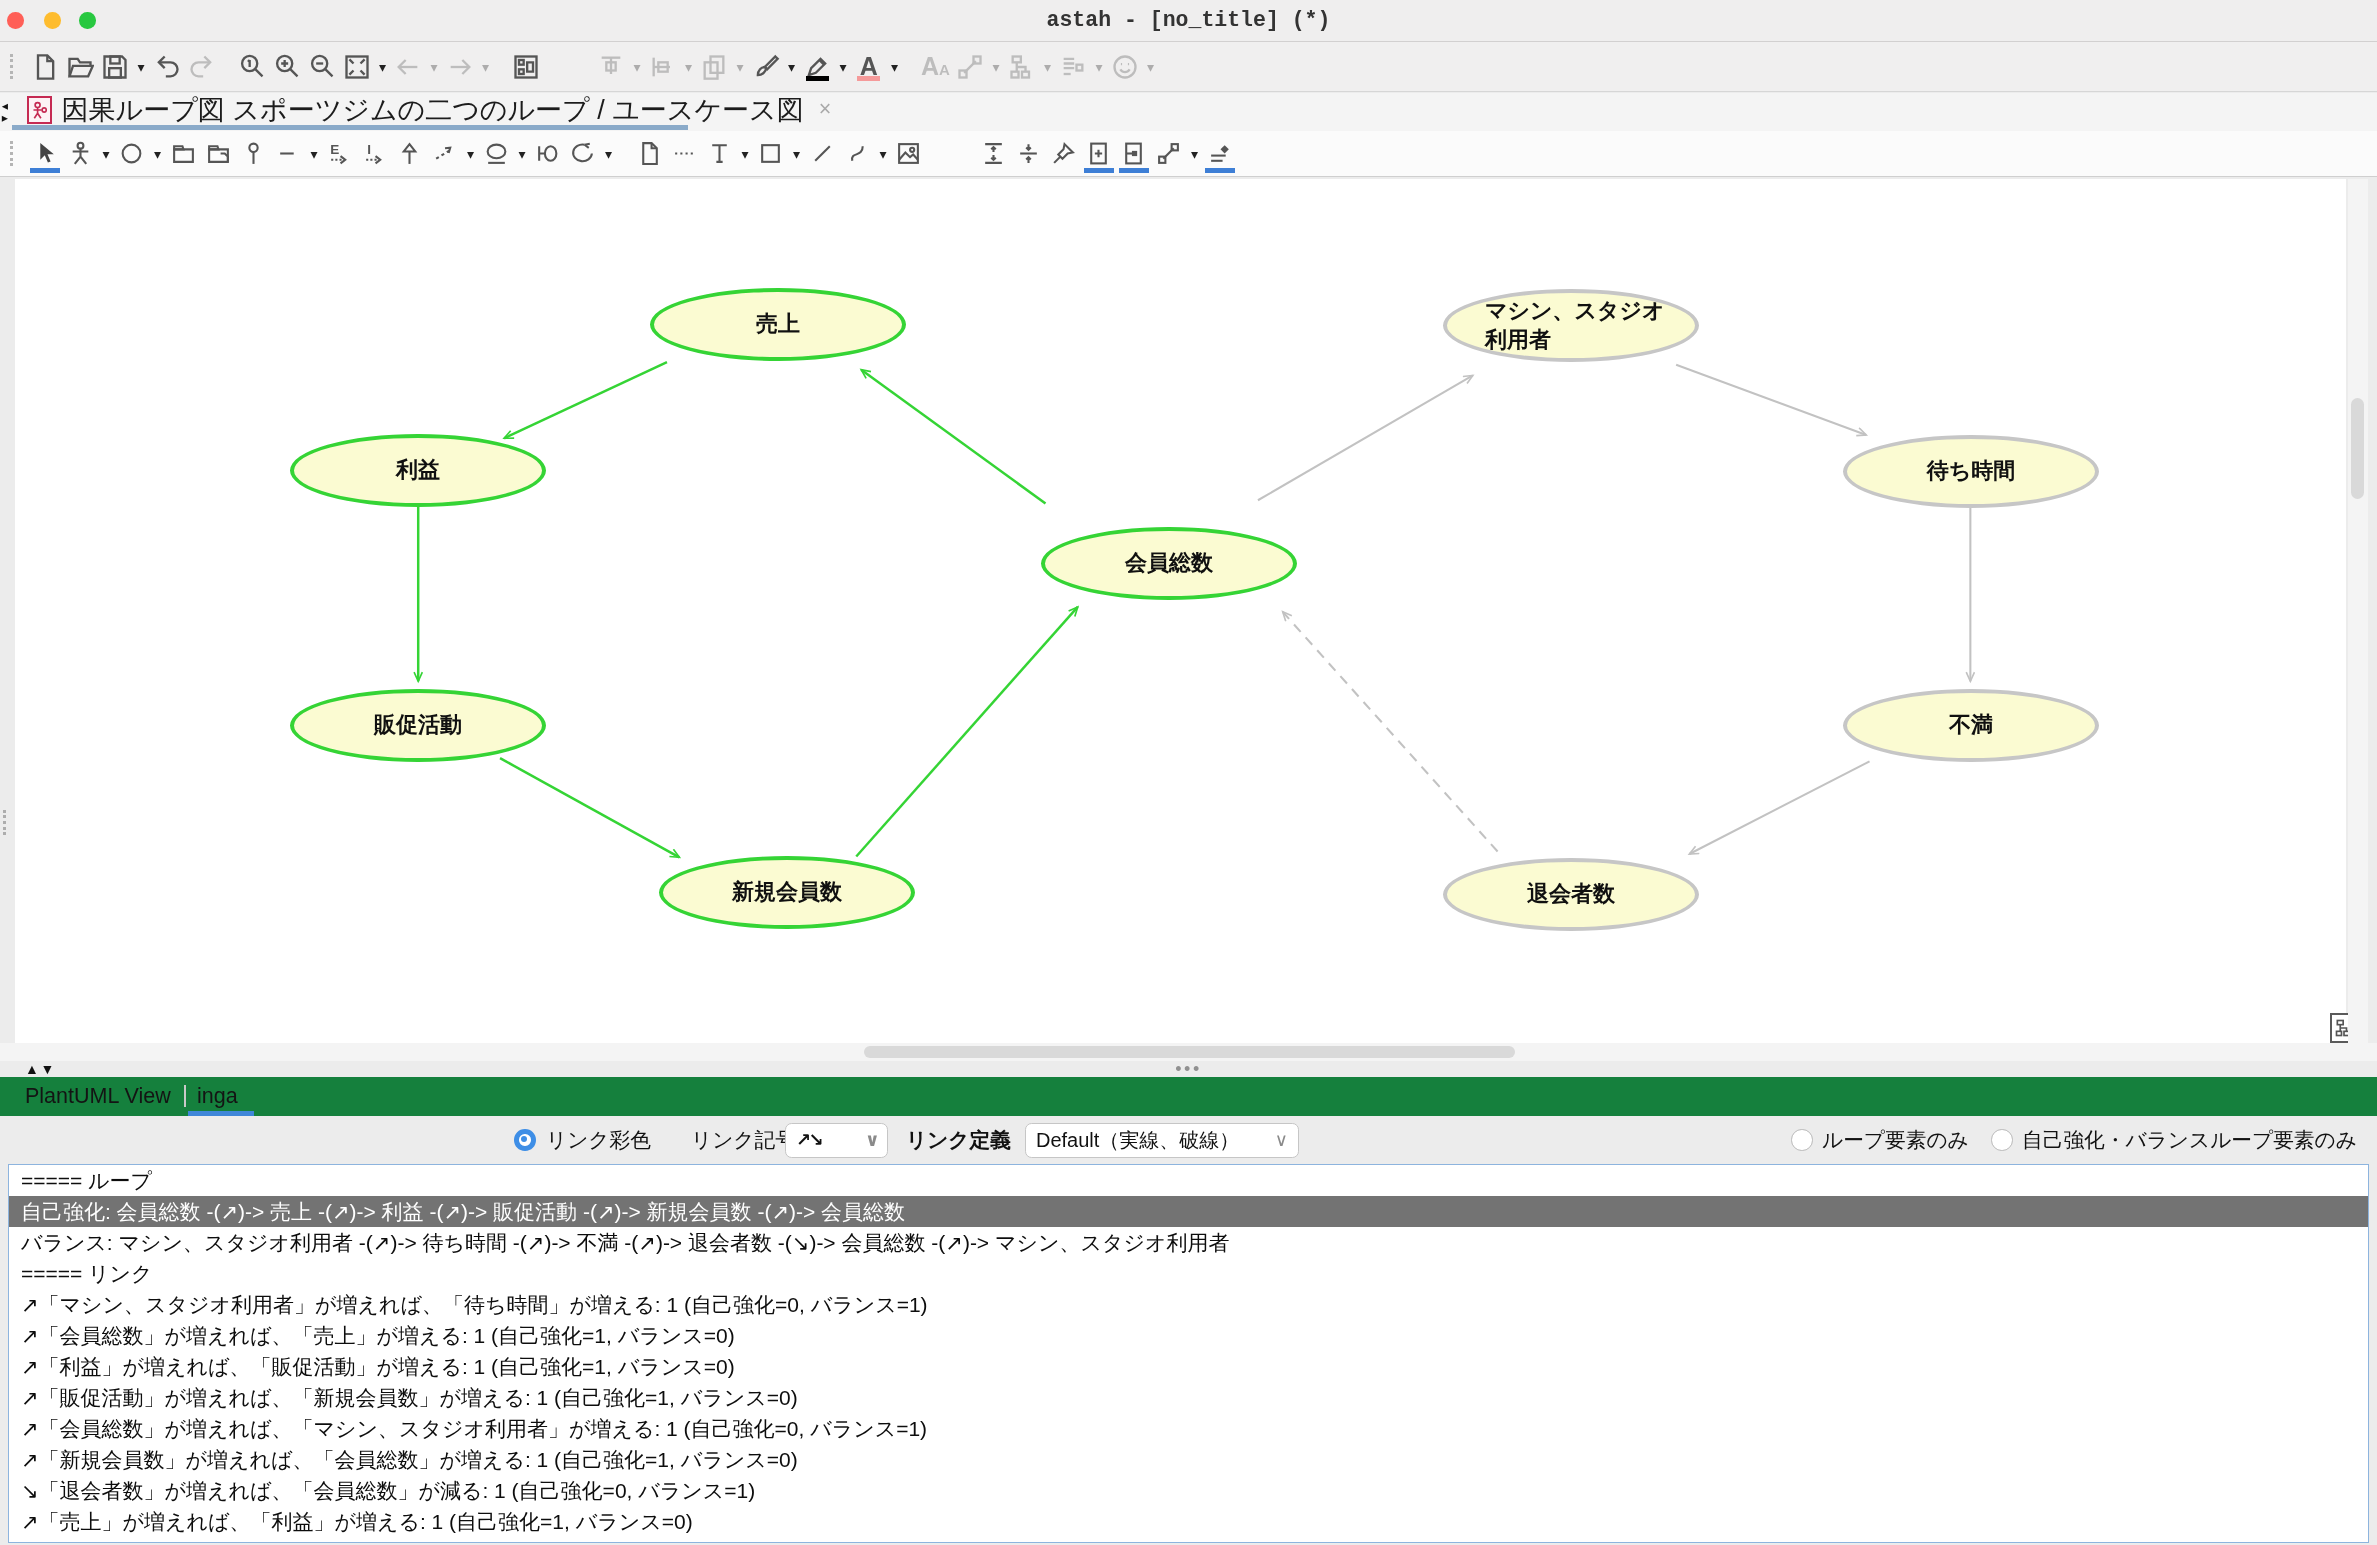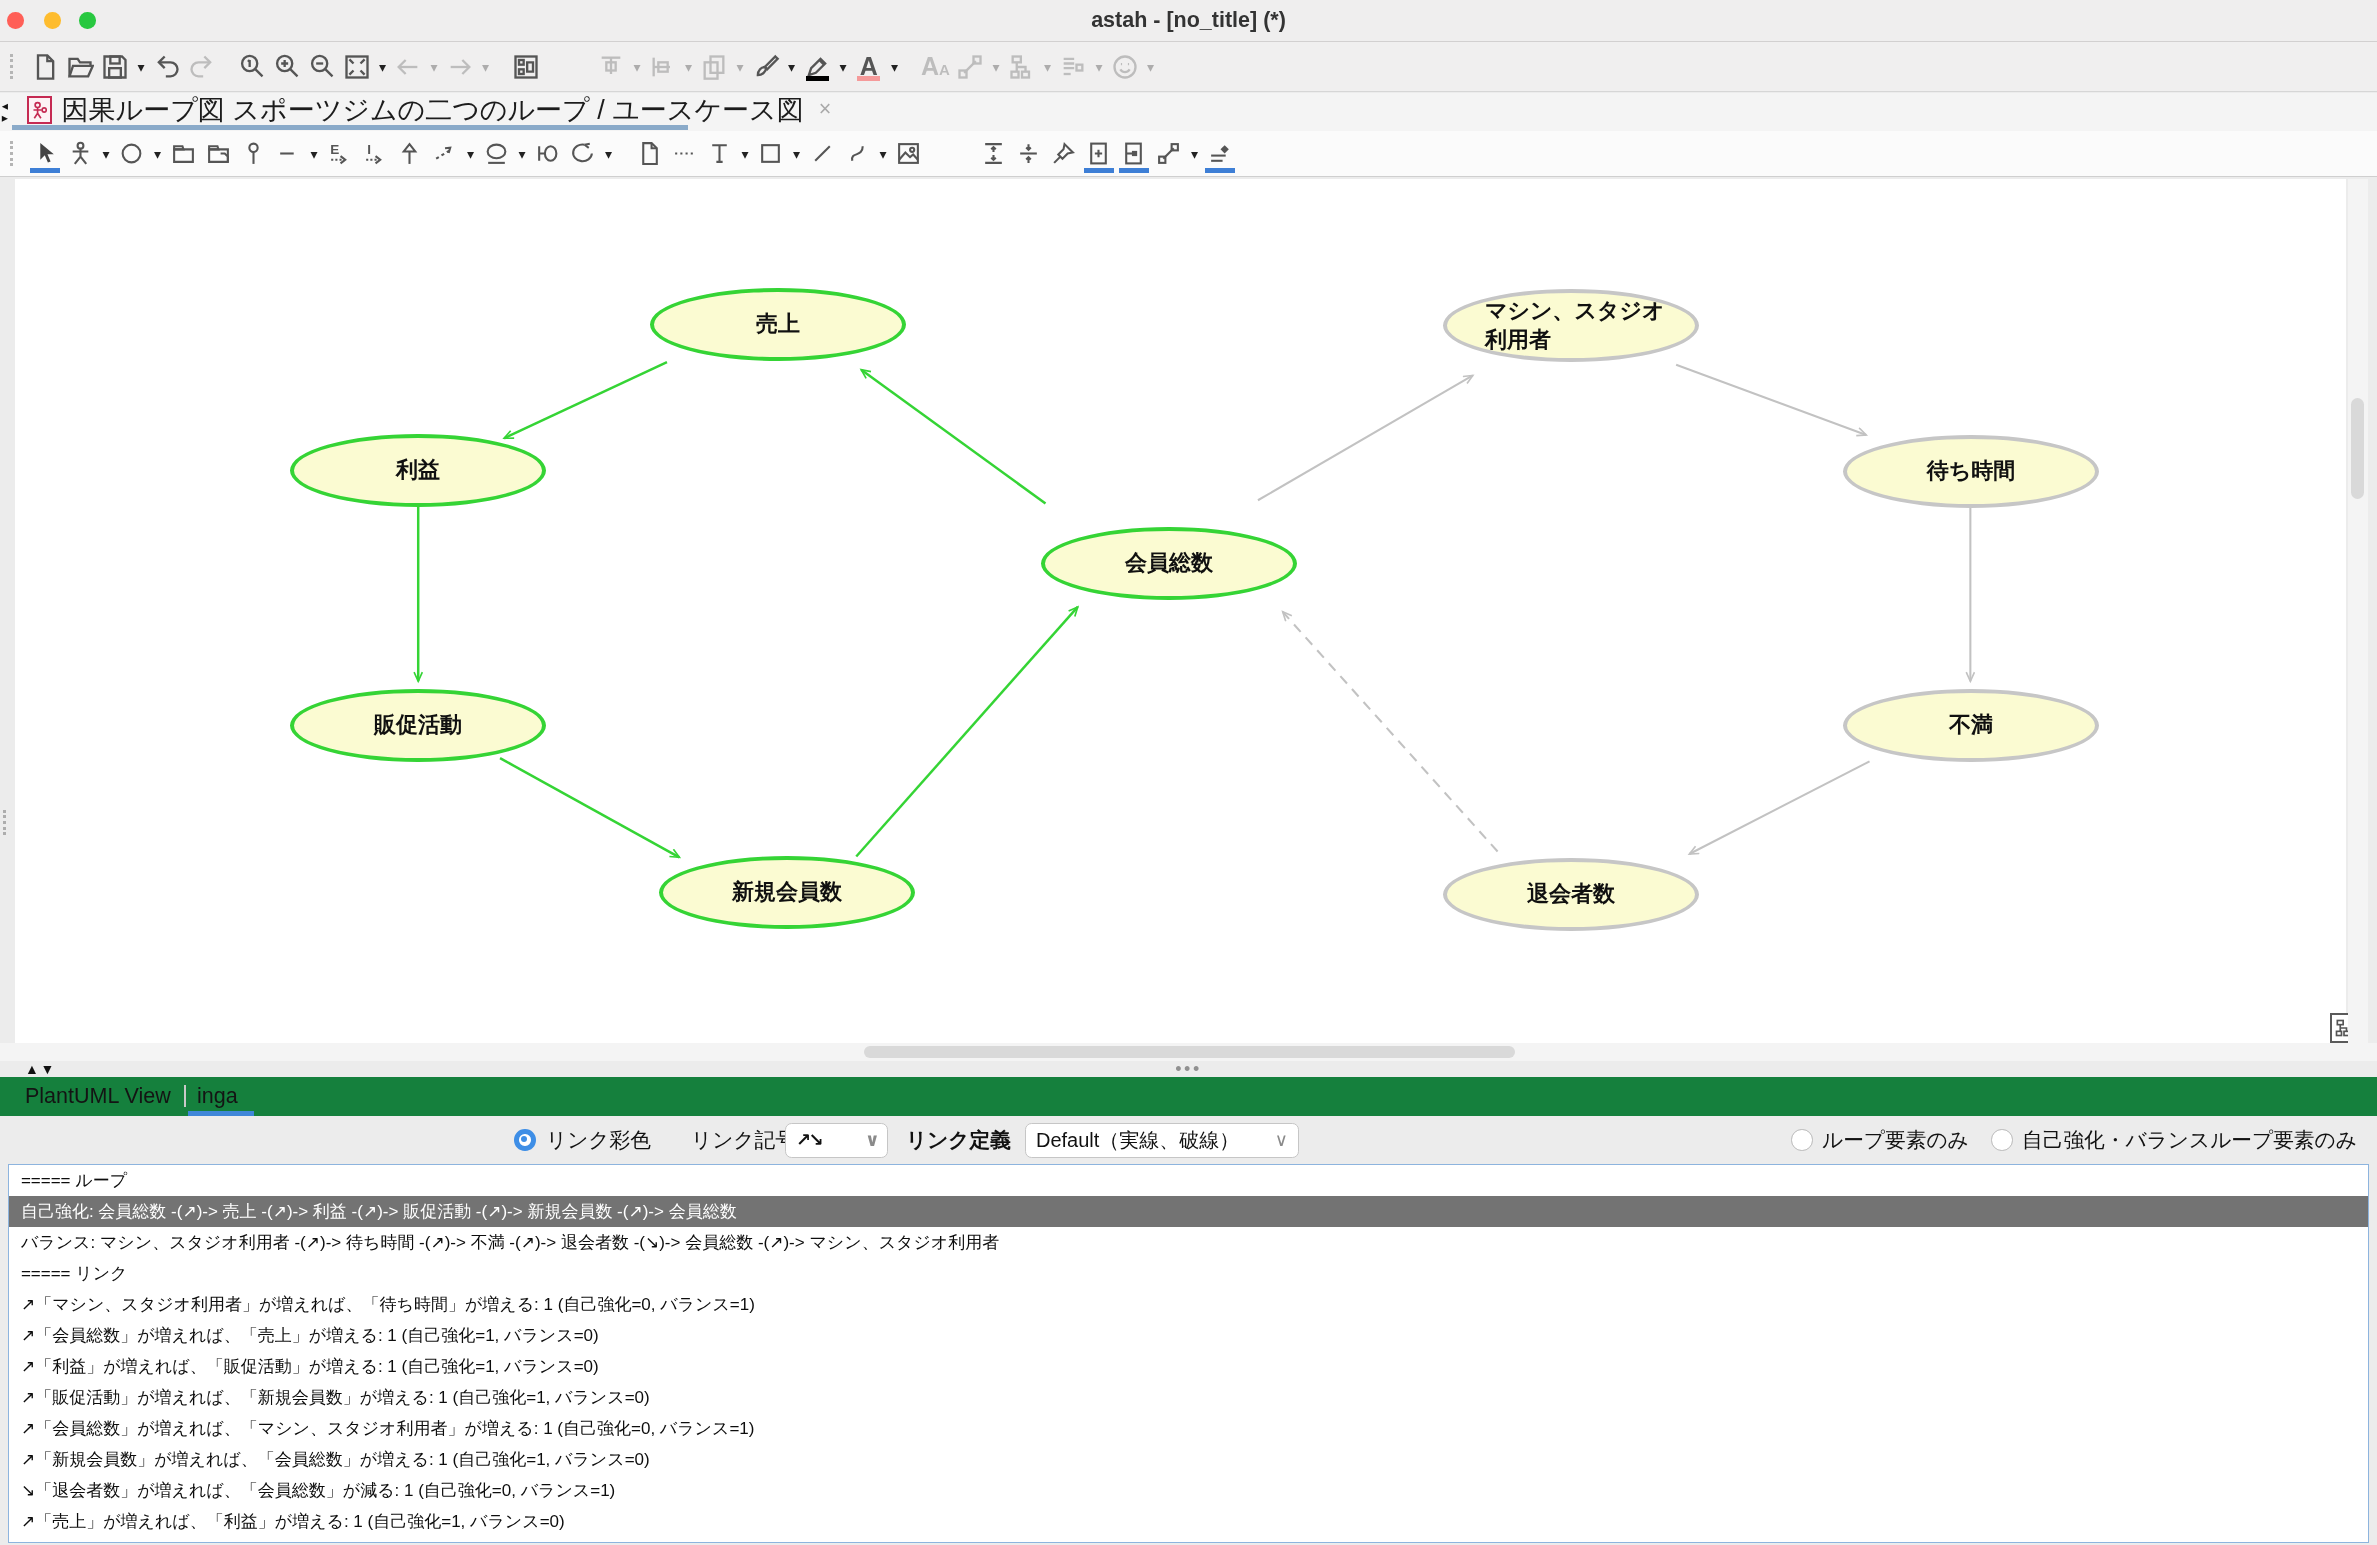--- a/index.html
+++ b/index.html
@@ -9,21 +9,21 @@
     font-family:"Liberation Sans","DejaVu Sans",sans-serif;
     -webkit-font-smoothing:antialiased;
   }
   
   .titlebar{position:absolute;left:0;top:0;width:100%;height:41px;background:#efeeee;border-bottom:0.8px solid #d2d0d0;}
   .tl{position:absolute;top:12.4px;width:16.5px;height:16.5px;border-radius:50%;}
   .tl.close{left:7.4px;background:#ff5f57;}
   .tl.min{left:44px;background:#febc2e;}
   .tl.max{left:79px;background:#28c840;}
   .win-title{position:absolute;left:0;right:0;top:0;height:41px;line-height:41px;text-align:center;
-    font-size:21.5px;font-weight:bold;color:#333;}
+    font-size:21.5px;font-weight:bold;color:#333;font-family:Liberation Mono, monospace;}
   
   .toolbar1{position:absolute;left:0;top:42px;width:100%;height:50px;background:#f0efef;border-bottom:0.8px solid #d6d6d6;
     display:flex;align-items:center;padding-left:8.3px;box-sizing:border-box;}
   .toolbar2{position:absolute;left:0;top:131px;width:100%;height:46px;background:#fbfbfb;border-bottom:0.8px solid #cfcfcf;
     display:flex;align-items:center;padding-left:8.3px;box-sizing:border-box;}
   .tb{width:35px;height:36px;display:flex;align-items:center;justify-content:center;position:relative;flex:0 0 auto;}
   .tb svg{width:28px;height:28px;}
   .tb.sm svg{width:25px;height:25px;}
   .dis{opacity:.32;}
   .dd{width:16.5px;height:36px;display:flex;align-items:center;justify-content:center;font-size:14px;color:#222;flex:0 0 auto;}
@@ -77,21 +77,21 @@
   .radio.off{border:1.7px solid #b9b9b9;}
   .radio.on{border:5.8px solid #3e8ee6;}
   .radio.on::after{content:"";position:absolute;left:1.7px;top:1.7px;width:6.6px;height:6.6px;border-radius:50%;background:#3e8ee6;}
   .dropdown{position:absolute;top:6.6px;height:35px;background:#fff;border:1.7px solid #c6c6c6;border-radius:6.6px;box-sizing:border-box;
     display:flex;align-items:center;justify-content:space-between;padding:0 10px;}
   .dropdown .chev{color:#8a8a8a;font-size:18px;}
   .dd-linksym{left:785px;width:103px;font-weight:bold;font-size:18px;letter-spacing:-2.5px;}
   .dd-linkdef{left:1025px;width:274px;font-size:20px;}
   
   .looplist{position:absolute;left:8.3px;top:1164px;width:2361px;height:379px;background:#fff;
-    border:1.7px solid #8db4de;box-sizing:border-box;overflow:hidden;font-size:17px;color:#0d0d0d;}
+    border:1.7px solid #8db4de;box-sizing:border-box;overflow:hidden;font-size:21px;color:#0d0d0d;}
   .lrow{height:31px;line-height:31px;padding-left:11.6px;white-space:nowrap;}
   .lrow.selected{background:#737373;color:#ffffff;}
 </style>
 </head>
 <body>
 
 <svg width="0" height="0" style="position:absolute">
   <defs>
     <symbol id="i-file" viewBox="0 0 24 24">
         <path class="ic-stroke" d="M6 2h8l5 5v15H6z"></path>

